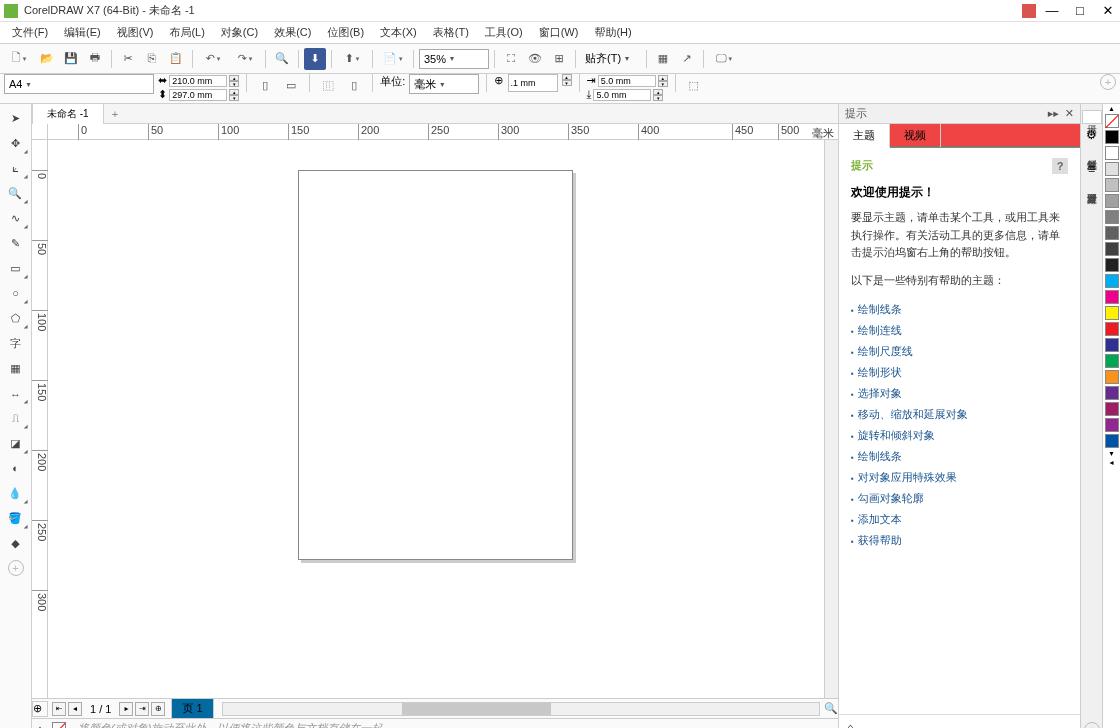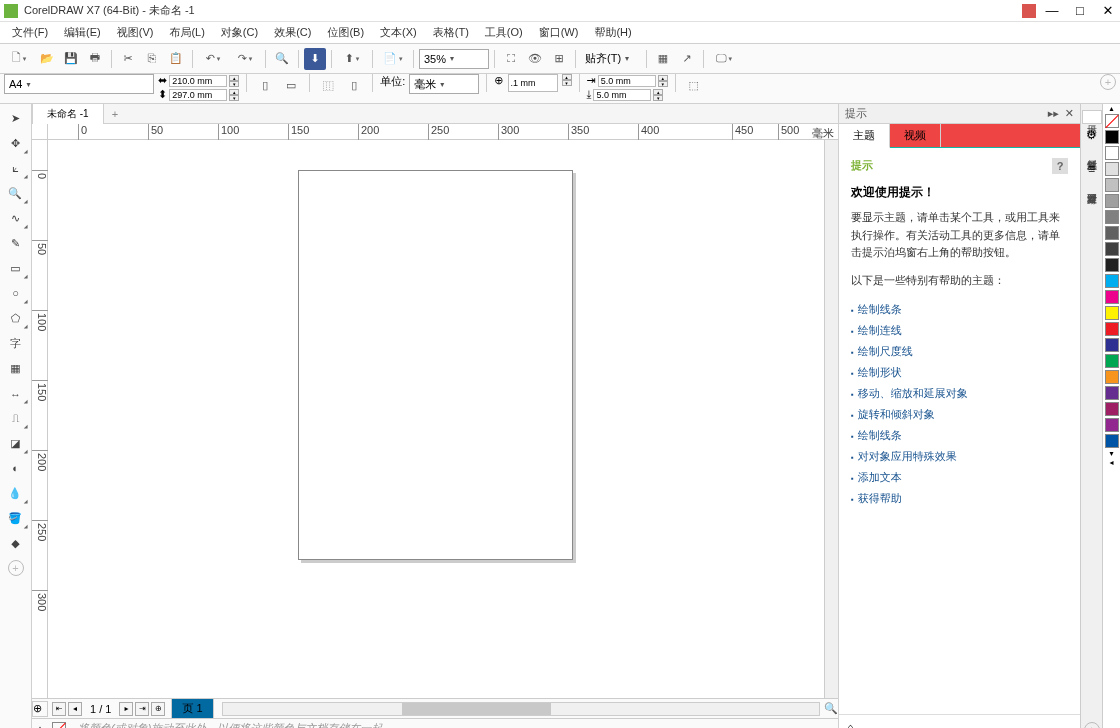--- a/index.html
+++ b/index.html
@@ -301,24 +301,26 @@
           <span>提示</span>
           <span class="hint-q">?</span>
         </div>
       <div class="welcome">欢迎使用提示！</div>
       <div class="hint-para">要显示主题，请单击某个工具，或用工具来执行操作。有关活动工具的更多信息，请单击提示泊坞窗右上角的帮助按钮。</div>
       <div class="hint-para">以下是一些特别有帮助的主题：</div>
       <a class="hint-link">绘制线条</a>
       <a class="hint-link">绘制连线</a>
       <a class="hint-link">绘制尺度线</a>
       <a class="hint-link">绘制形状</a>
+      <a class="hint-link">选择对象</a>
       <a class="hint-link">移动、缩放和延展对象</a>
       <a class="hint-link">旋转和倾斜对象</a>
       <a class="hint-link">绘制线条</a>
       <a class="hint-link">对对象应用特殊效果</a>
+      <a class="hint-link">勾画对象轮廓</a>
       <a class="hint-link">添加文本</a>
       <a class="hint-link">获得帮助</a>
     </div>
     <div style="height:24px;border-top:1px solid #ddd;display:flex;align-items:center;padding:0 8px">
       <span>⌂</span>
     </div>
   </div>
 
   <div class="side-dockers">
     <div class="vtab" style="background:#fff;border:1px solid #ccc">提示</div>

